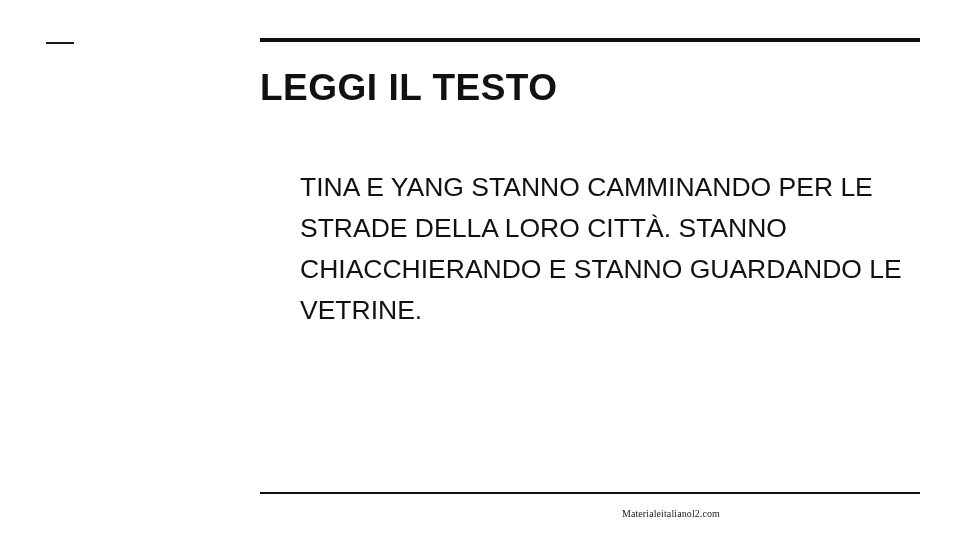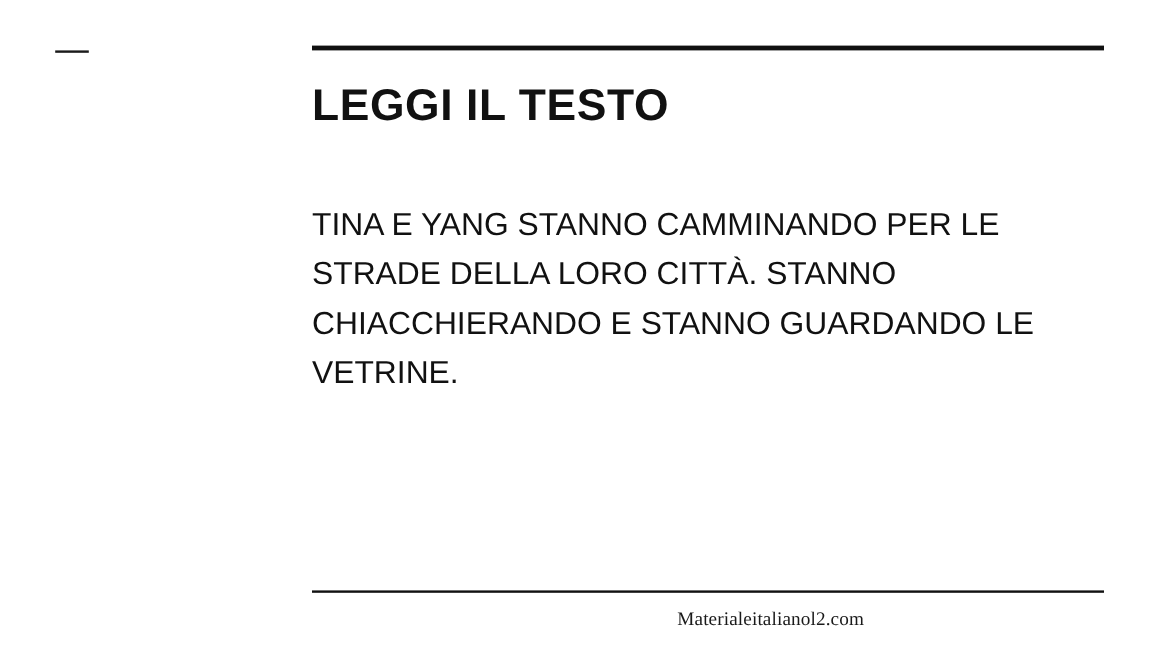--- a/index.html
+++ b/index.html
@@ -43,20 +43,21 @@
     margin: 0;
     padding-top: 26px;
     font-size: 37px;
     font-weight: bold;
     letter-spacing: 0.5px;
     line-height: 1.1;
     color: #111111;
   }
   .body-block {
     margin-top: 58px;
+    margin-left: 40px;
   }
   .para {
     margin: 0 0 26px 0;
     font-size: 26.5px;
     line-height: 1.55;
     color: #111111;
     font-weight: normal;
   }
   .para:last-child {
     margin-bottom: 0;
@@ -67,21 +68,21 @@
     top: 492px;
     width: 660px;
     height: 0;
     border-top: 2px solid #111111;
   }
   .footer {
     position: absolute;
     right: 40px;
     top: 508px;
     font-family: "Liberation Serif", serif;
-    font-size: 16px;
+    font-size: 10px;
     color: #1a1a1a;
     letter-spacing: 0.1px;
   }
 </style>
 </head>
 <body>
 
 <div class="slide">
 
   <div class="corner-dash"></div>

